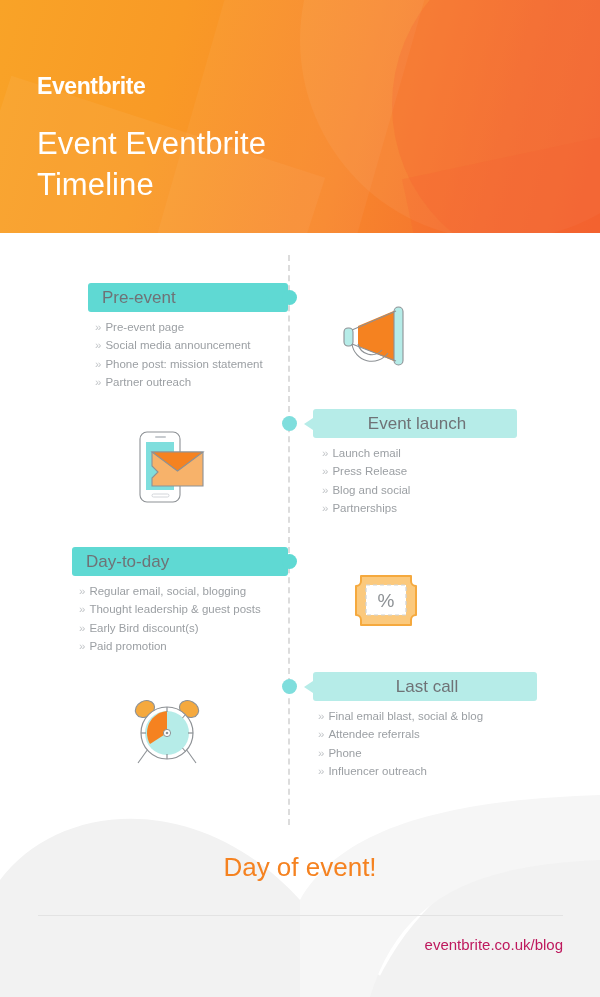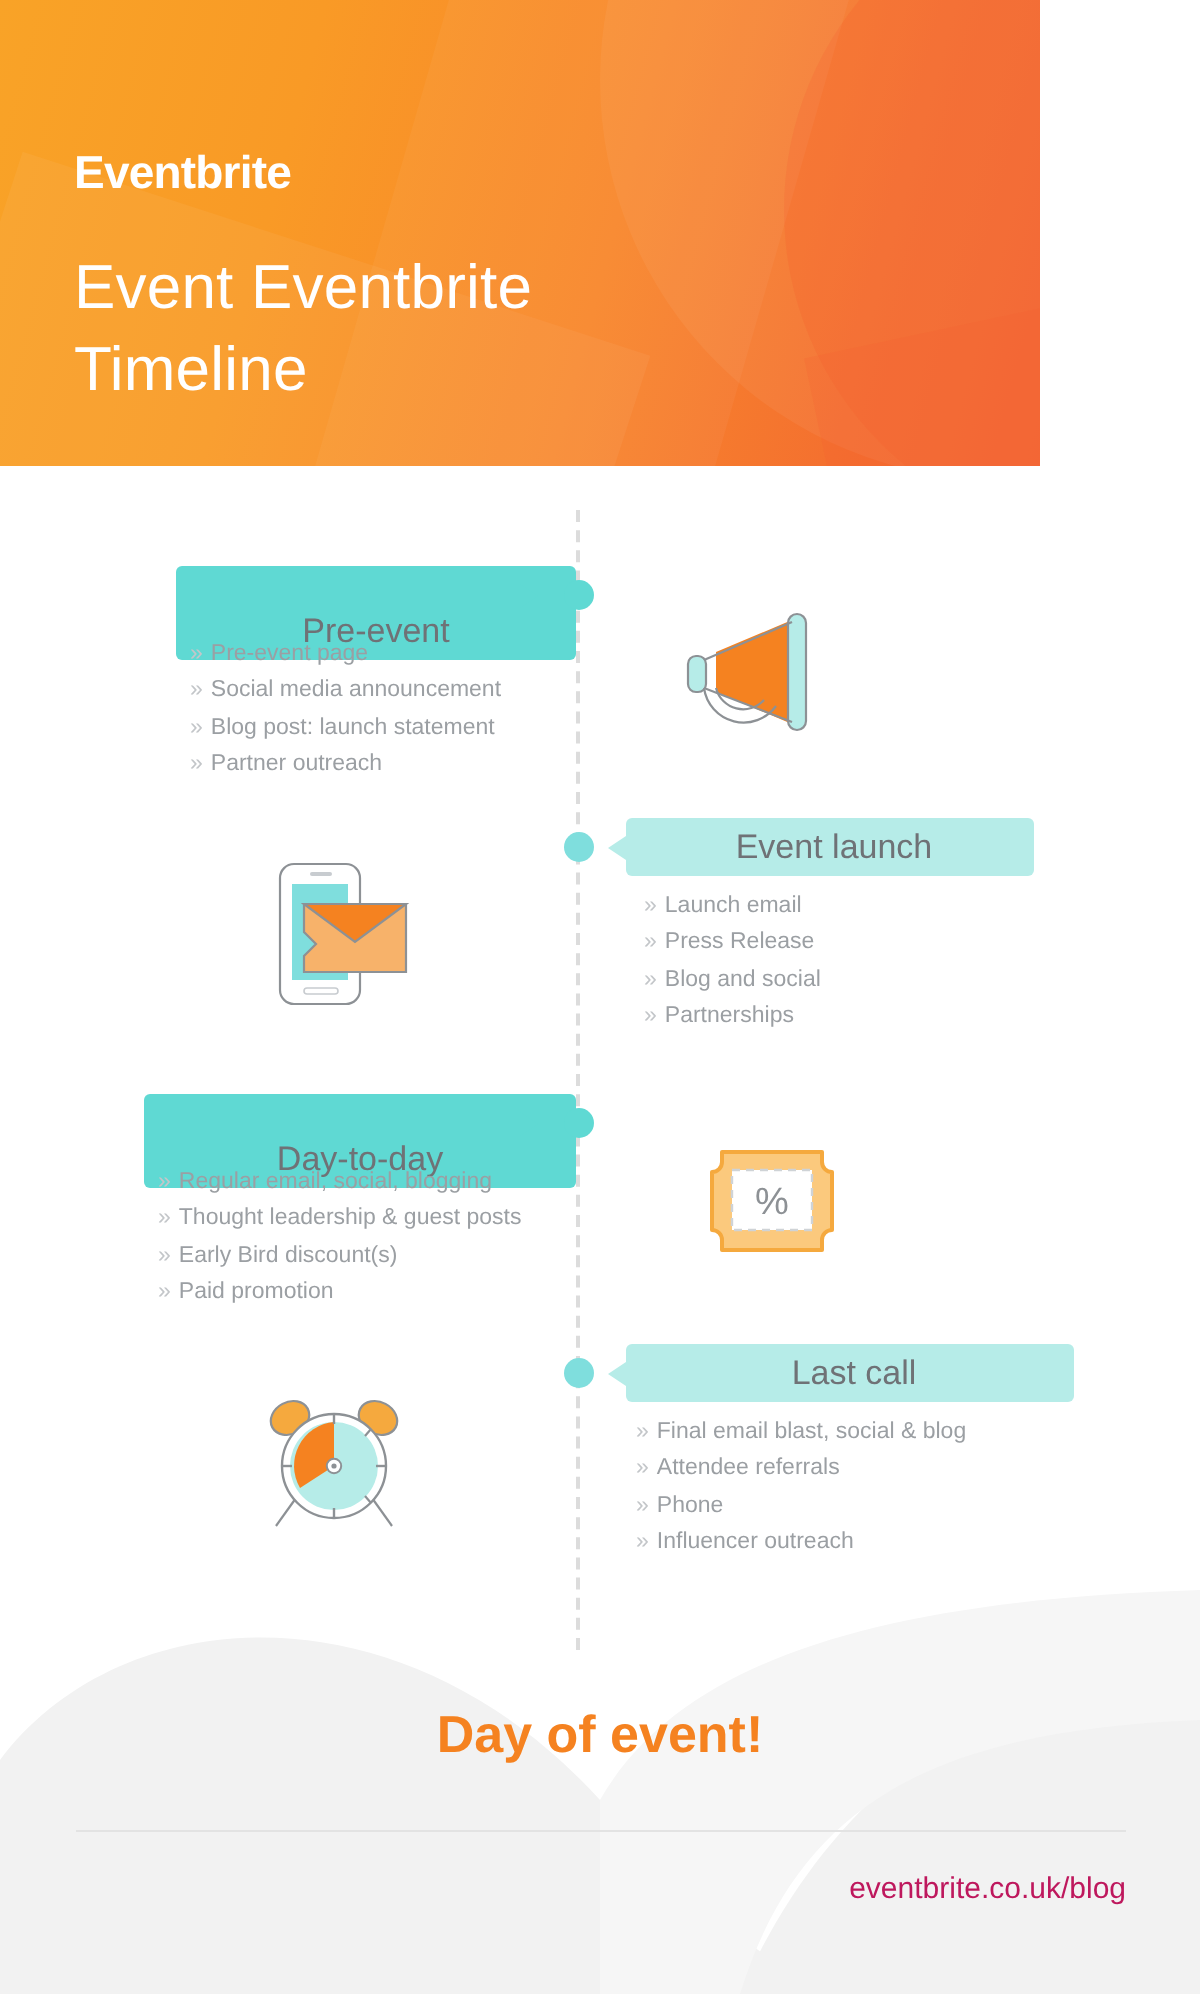--- a/index.html
+++ b/index.html
@@ -25,21 +25,21 @@
     left: 0; top: 0;
     width: 600px; height: 997px;
     pointer-events: none;
     z-index: 0;
   }
 
   
   .header {
     position: absolute;
     left: 0; top: 0;
-    width: 520px;
+    width: 600px;
     height: 233px;
     overflow: hidden;
     z-index: 2;
     background: linear-gradient(105deg, #f9a327 0%, #f99a26 28%, #f8872c 58%, #f4702f 82%, #f26330 100%);
   }
   .hdr-shape { position: absolute; }
   .hdr-s1 {
     left: 300px; top: -160px;
     width: 400px; height: 400px;
     background: rgba(255,255,255,0.055);
@@ -106,21 +106,21 @@
   .pill {
     position: absolute;
     height: 29px;
     line-height: 29px;
     font-size: 17px;
     font-weight: 300;
     color: #6f7276;
     border-radius: 3px;
     white-space: nowrap;
   }
-  .pill.left  { padding: 18px 14px 0 14px; text-align: center; }
+  .pill.left  { padding: 0 14px 0 14px; text-align: left; }
   .pill.right { padding: 0 14px 0 18px; text-align: center; }
 
   .pill.teal-strong { background: #5fd9d3; }
   .pill.teal-soft   { background: #b6ece8; }
 
   
   .pointer {
     position: absolute;
     width: 0; height: 0;
     top: 9px;
@@ -163,21 +163,21 @@
   
   .icon-wrap { position: absolute; }
 
   
   .day-of {
     position: absolute;
     left: 0; top: 852px;
     width: 600px;
     text-align: center;
     font-size: 26px;
-    font-weight: 700;
+    font-weight: 400;
     color: #f58220;
     z-index: 3;
   }
   .divider {
     position: absolute;
     left: 38px; top: 915px;
     width: 525px;
     height: 1px;
     background: #e3e3e3;
     z-index: 3;
@@ -221,21 +221,21 @@
   <div class="content">
 
     <div class="stage">
       <div class="pill left teal-strong" style="left:88px; top:283px; width:172px;">Pre-event</div>
       <div class="pointer to-right" style="left:260px; top:292px;"></div>
       <div class="node-dot" style="left:282px; top:290px;"></div>
 
       <div class="bullets" style="left:95px; top:318px;">
         <span class="b-row"><span class="chev">»</span><span>Pre-event page</span></span>
         <span class="b-row"><span class="chev">»</span><span>Social media announcement</span></span>
-        <span class="b-row"><span class="chev">»</span><span>Blog post: launch statement</span></span>
+        <span class="b-row"><span class="chev">»</span><span>Phone post: mission statement</span></span>
         <span class="b-row"><span class="chev">»</span><span>Partner outreach</span></span>
       </div>
 
       <div class="icon-wrap" style="left:336px; top:300px;">
         <svg width="92" height="70" viewBox="0 0 92 70">
           <polygon points="60,10 60,62 22,46 22,26" fill="#f58220"></polygon>
           <rect x="58" y="7" width="9" height="58" rx="4.5" fill="#b6ece8" stroke="#8d9195" stroke-width="1.1"></rect>
           <rect x="8" y="28" width="9" height="18" rx="4" fill="#b6ece8" stroke="#8d9195" stroke-width="1.1"></rect>
           <path d="M 16 30 L 60 11" stroke="#8d9195" stroke-width="1.1" fill="none"></path>
           <path d="M 16 44 L 60 61" stroke="#8d9195" stroke-width="1.1" fill="none"></path>

